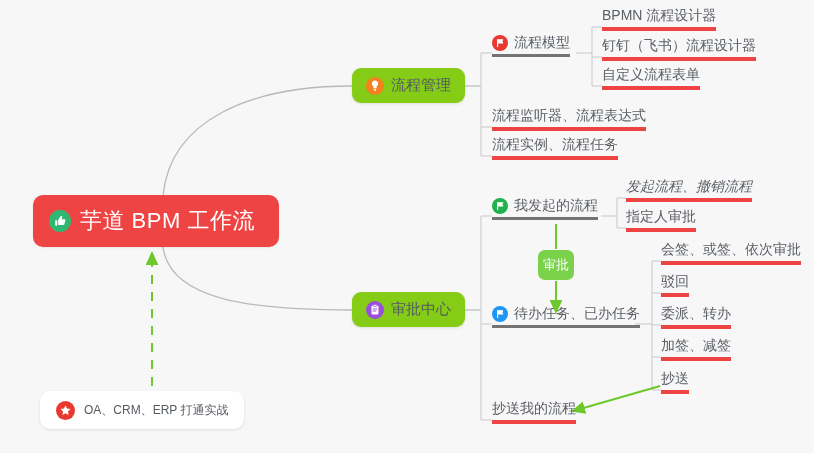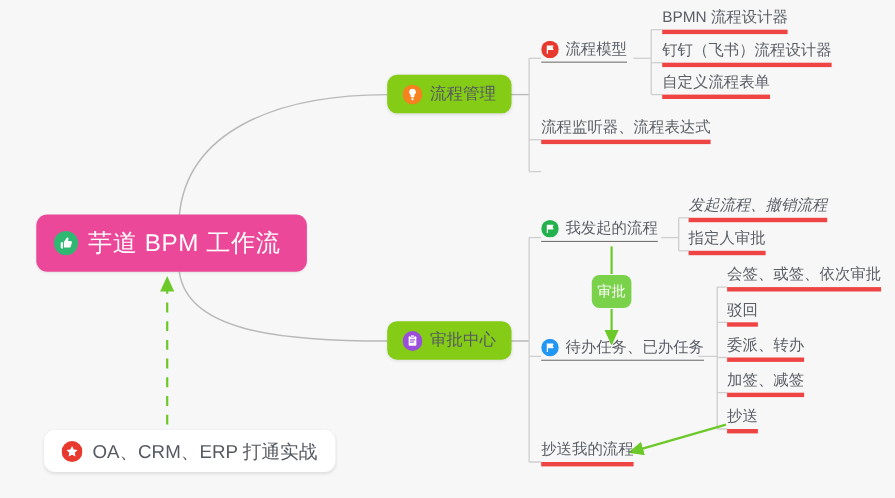--- a/index.html
+++ b/index.html
@@ -9,21 +9,21 @@
     font-family:"Liberation Sans","DejaVu Sans",sans-serif;
     overflow:hidden;
     position:relative;
   }
   #canvas{position:absolute;inset:0;width:814px;height:453px;}
   svg.links{position:absolute;left:0;top:0;width:814px;height:453px;pointer-events:none;}
 
   
   .root-node{
     position:absolute;left:33px;top:195px;width:246px;height:52px;
-    background:#ec4899;border-radius:10px;
+    background:#ef4444;border-radius:10px;
     display:flex;align-items:center;gap:9px;
     padding:0 16px;box-sizing:border-box;
     box-shadow:0 1px 2px rgba(0,0,0,.07);
   }
   .root-node .label{
     color:#ffffff;font-size:22px;letter-spacing:.5px;white-space:nowrap;
   }
 
   
   .pill{
@@ -31,21 +31,21 @@
     display:flex;align-items:center;gap:7px;
     padding:0 14px;box-sizing:border-box;height:35px;
     box-shadow:0 1px 3px rgba(0,0,0,.10);
   }
   .pill .label{font-size:15px;color:#555a60;white-space:nowrap;}
 
   
   .uline{
     position:absolute;display:flex;align-items:flex-end;gap:6px;
     box-sizing:border-box;padding-bottom:3px;
-    border-bottom:1px solid #737373;
+    border-bottom:3px solid #737373;
     height:26px;
   }
   .uline .label{font-size:14px;color:#5a5f66;white-space:nowrap;line-height:18px;}
   .uline.plain{border-bottom:4px solid #ef4444;}
 
   
   .icon{flex:0 0 auto;display:inline-block;line-height:0;}
 
   
   .tag{
@@ -55,21 +55,21 @@
     width:36px;height:30px;
   }
 
   
   .callout{
     position:absolute;background:#ffffff;border-radius:10px;
     display:flex;align-items:center;gap:9px;
     padding:0 16px;box-sizing:border-box;height:38px;
     box-shadow:0 1px 3px rgba(0,0,0,.10);
   }
-  .callout .label{font-size:17px;color:#555a60;white-space:nowrap;}
+  .callout .label{font-size:12px;color:#555a60;white-space:nowrap;}
 </style>
 </head>
 <body>
 
 <div id="canvas">
 
   <svg class="links" viewBox="0 0 814 453">
 
     <path d="M163,196 C170,120 250,86 352,86" fill="none" stroke="#b9b9b9" stroke-width="1.3"></path>
 
@@ -159,20 +159,23 @@
   <div class="uline plain" style="left:602px;top:35px;">
     <span class="label">钉钉（飞书）流程设计器</span>
   </div>
   <div class="uline plain" style="left:602px;top:64px;justify-content:flex-end;">
     <span class="label">自定义流程表单</span>
   </div>
 
   <div class="uline plain" style="left:492px;top:105px;">
     <span class="label">流程监听器、流程表达式</span>
   </div>
+  <div class="uline plain" style="left:492px;top:134px;">
+    <span class="label">流程实例、流程任务</span>
+  </div>
 
   <div class="pill" style="left:352px;top:292px;">
     <span class="icon">
       <svg width="18" height="18" viewBox="0 0 18 18">
         <circle cx="9" cy="9" r="9" fill="#9b4ddb"></circle>
         <rect x="5.5" y="4.6" width="7" height="8.8" rx="1.1" fill="#ffffff"></rect>
         <rect x="7.2" y="3.6" width="3.6" height="2" rx=".8" fill="#ffffff" stroke="#9b4ddb" stroke-width=".7"></rect>
         <path d="M7.1 8h3.8M7.1 10h2.8" stroke="#9b4ddb" stroke-width="1" stroke-linecap="round"></path>
       </svg>
     </span>

